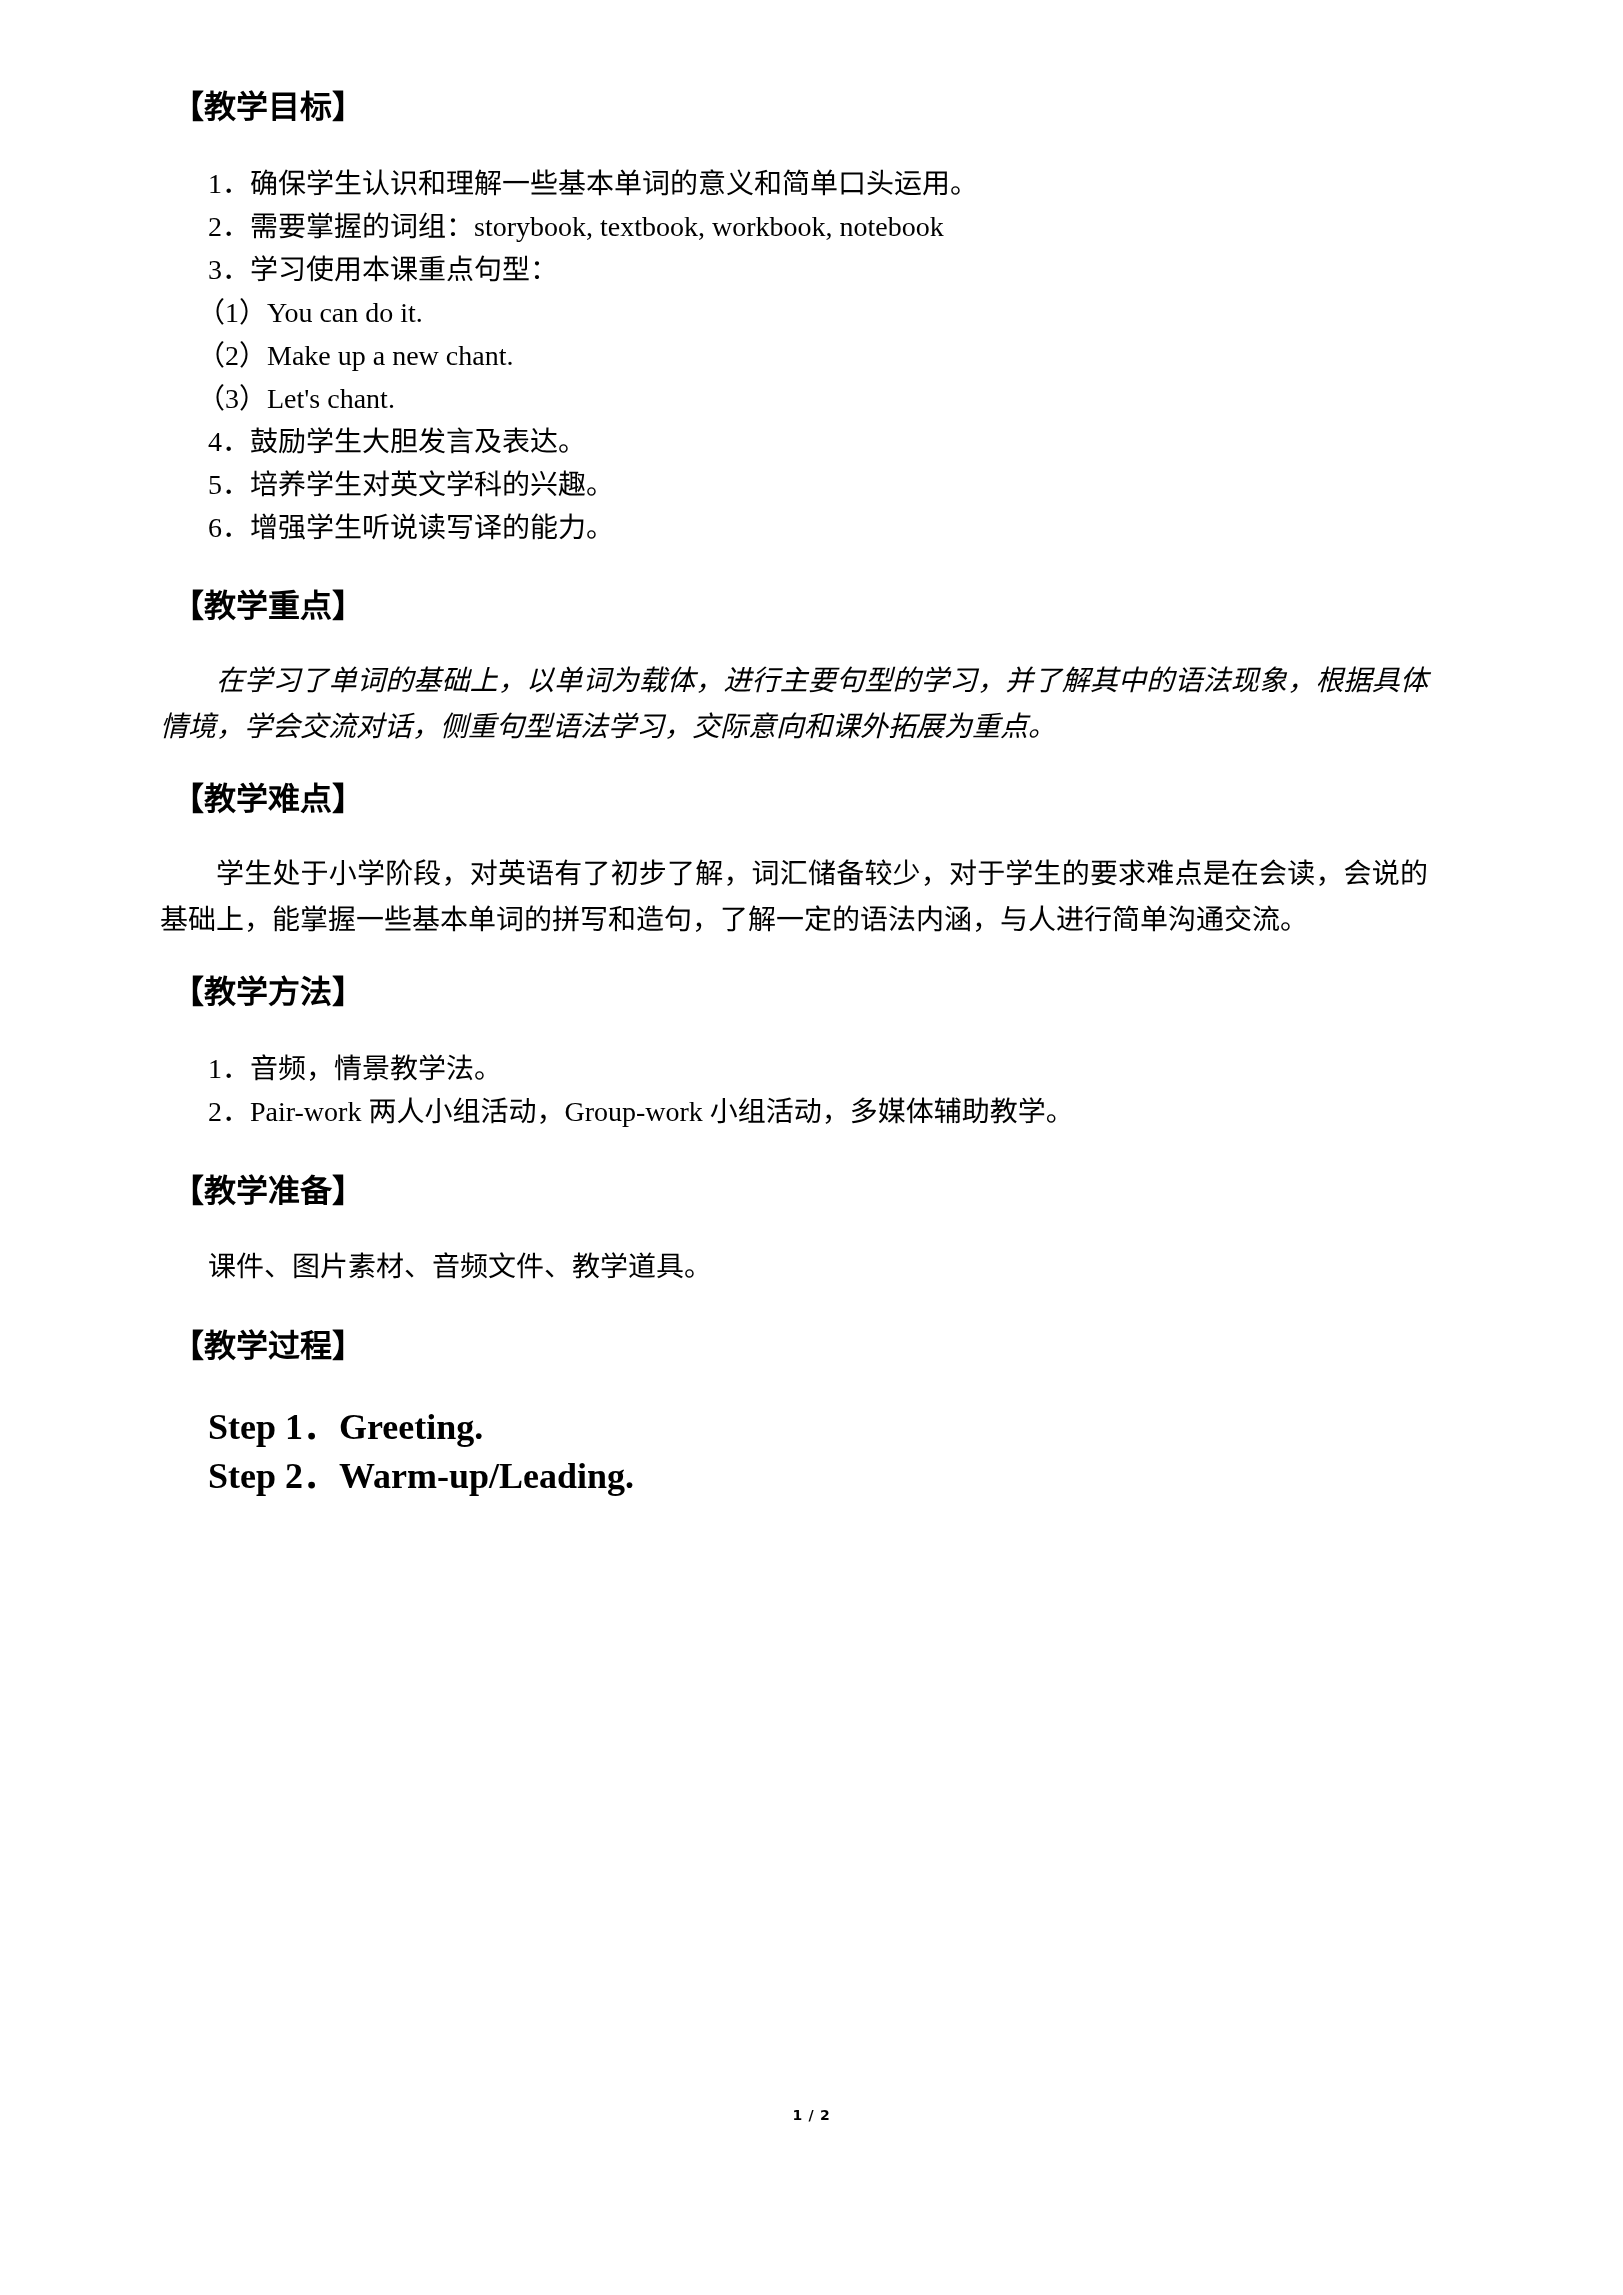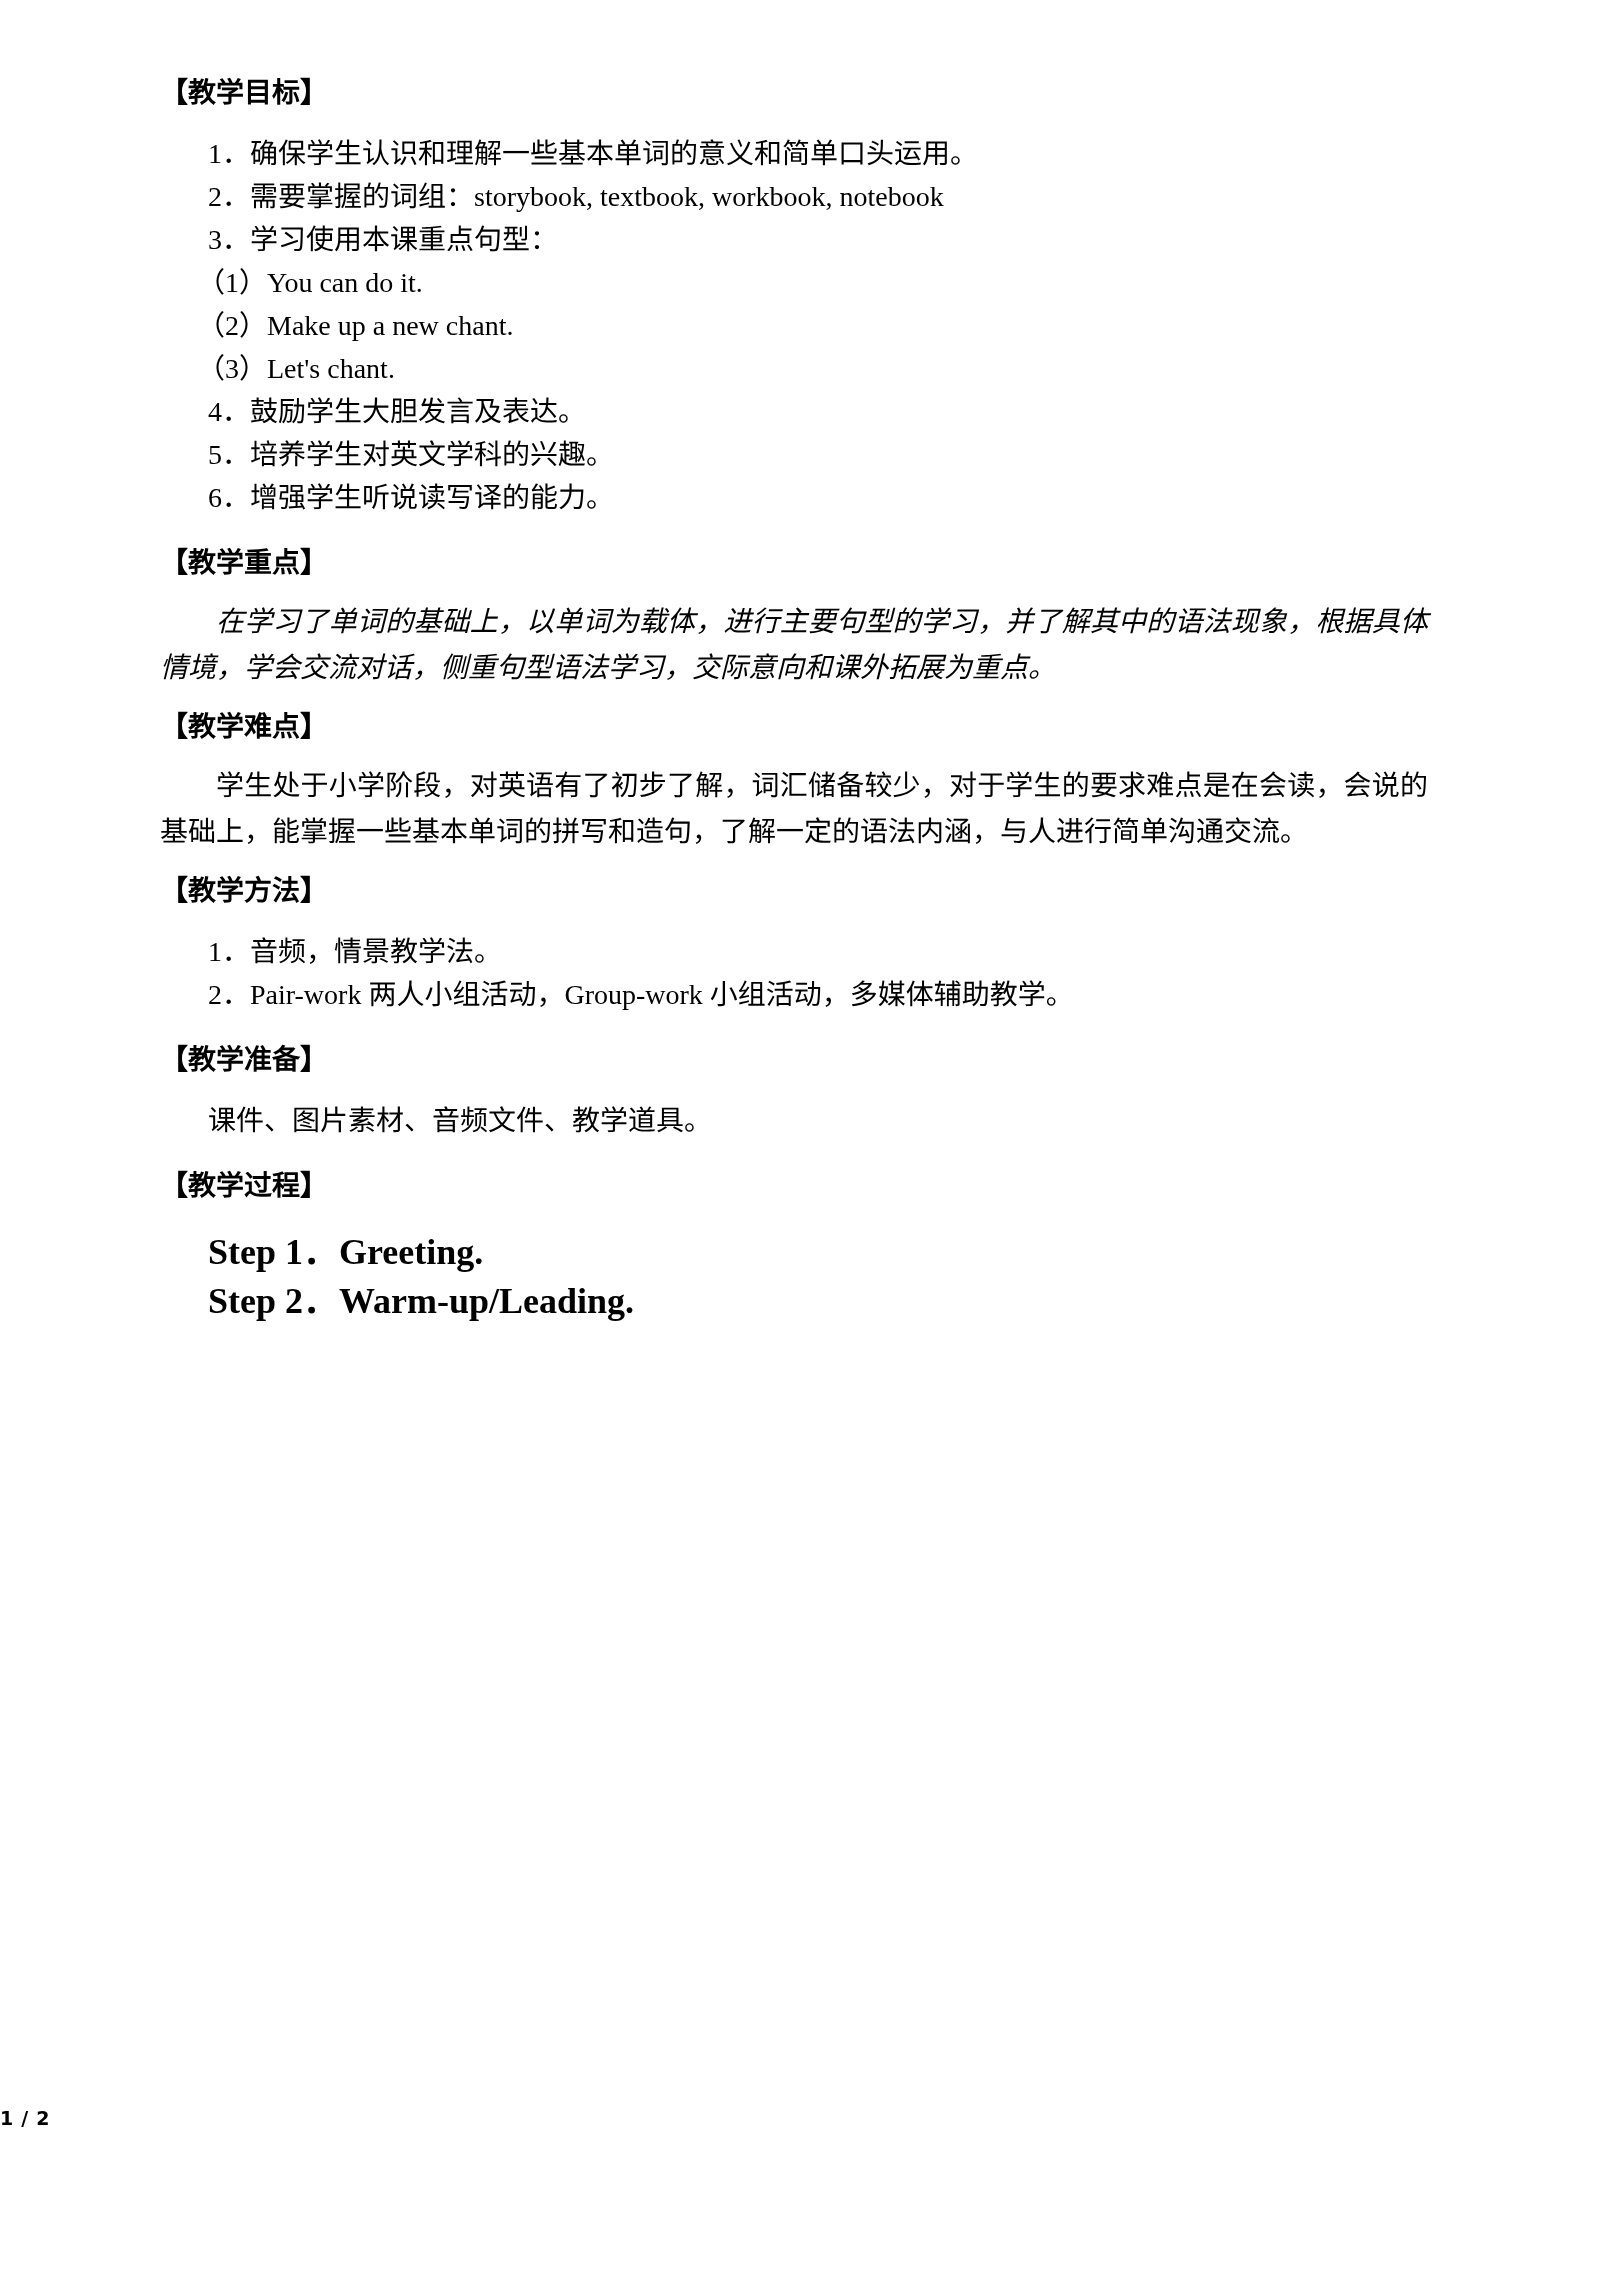--- a/index.html
+++ b/index.html
@@ -43,23 +43,23 @@
     font-weight: bold;
     font-size: 37px;
     line-height: 1.25;
     letter-spacing: 0.3px;
   }
 
   
   .section-heading {
     font-family: "DejaVu Sans", "Liberation Sans", sans-serif;
     font-weight: bold;
-    font-size: 28px;
+    font-size: 32px;
     line-height: 1.30;
-    margin: 0;
+    margin: 12px;
     padding: 0;
     letter-spacing: 0px;
   }
 
   
   .body-line {
     font-family: "Liberation Serif", "DejaVu Serif", serif;
     font-size: 28px;
     line-height: 1.0;
     margin: 0;
@@ -101,23 +101,24 @@
   .gap-sm { height: 17.7px; }
   .gap-md { height: 29px; }
   .gap-xl { height: 75px; }
 
   
   .footer {
     position: absolute;
     left: 0;
     top: 2107px;
     width: 1623px;
+    text-align: center;
     font-family: "DejaVu Sans", "Liberation Sans", sans-serif;
     font-weight: bold;
-    font-size: 19px;
+    font-size: 14px;
     letter-spacing: 0.7px;
   }
 </style>
 </head>
 <body>
 
 <div class="page">
 
   <div class="content">
 

